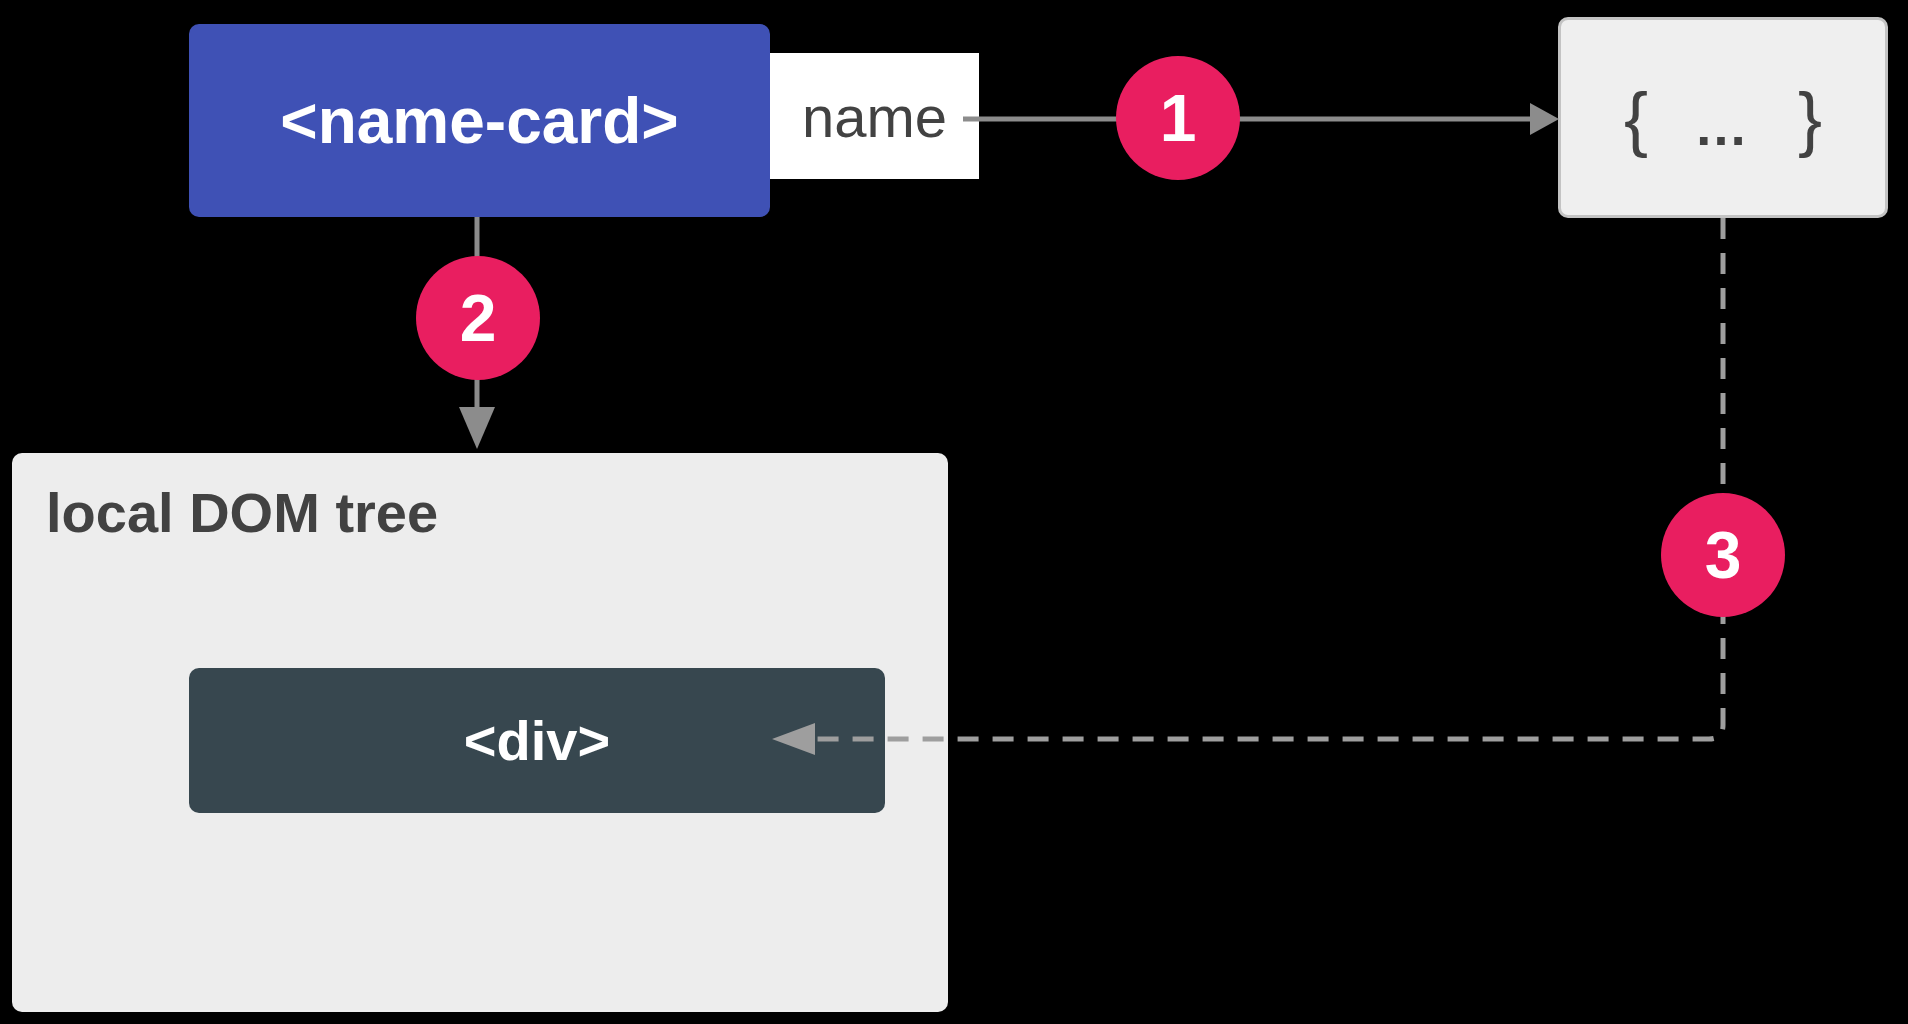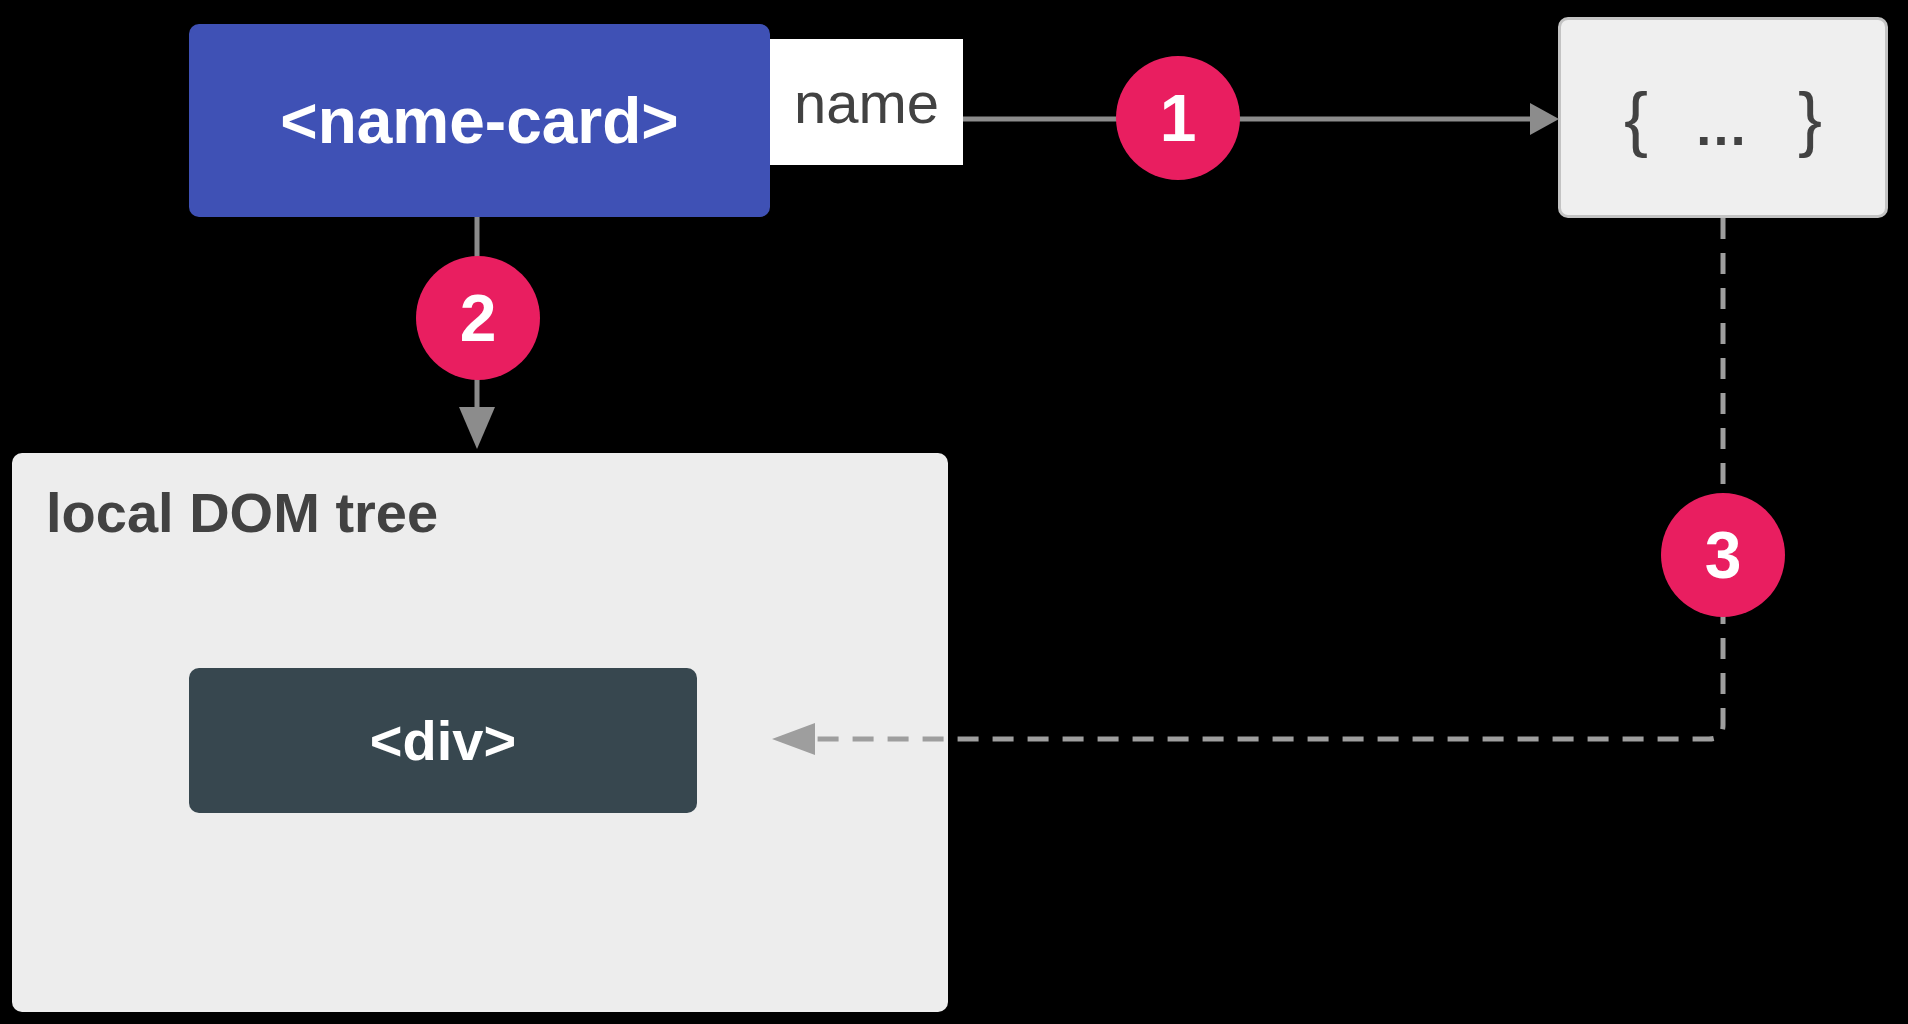--- a/index.html
+++ b/index.html
@@ -32,21 +32,21 @@
   .node { position: absolute; display: flex; align-items: center; justify-content: center; z-index: 1; }
 
   .name-card {
     left: 189px; top: 24px; width: 581px; height: 193px;
     background: var(--card-bg, #3f51b5);
     border-radius: 10px;
     color: #fff; font-size: 64px; font-weight: 700;
   }
 
   .attr-label {
-    left: 770px; top: 39px; width: 193px; height: 126px;
+    left: 770px; top: 53px; width: 209px; height: 126px;
     background: var(--attr-bg, #ffffff);
     color: var(--text-dark, #424242);
     font-size: 58px; font-weight: 400;
   }
 
   .object-box {
     left: 1558px; top: 17px; width: 330px; height: 201px;
     background: var(--object-bg, #efefef);
     border: 3px solid var(--object-border, #c3c3c3);
     border-radius: 10px;
@@ -64,21 +64,21 @@
     z-index: 1;
     position: absolute;
   }
   .local-dom-label {
     position: absolute; left: 34px; top: 32px;
     color: var(--text-dark, #424242);
     font-size: 56px; font-weight: 700; line-height: 1;
   }
 
   .div-node {
-    left: 177px; top: 215px; width: 508px; height: 145px;
+    left: 177px; top: 215px; width: 696px; height: 145px;
     background: var(--div-bg, #37474f);
     border-radius: 10px;
     color: #fff; font-size: 56px; font-weight: 700;
     position: absolute; display: flex; align-items: center; justify-content: center;
   }
 
   .badge {
     position: absolute;
     width: 124px; height: 124px;
     border-radius: 50%;

